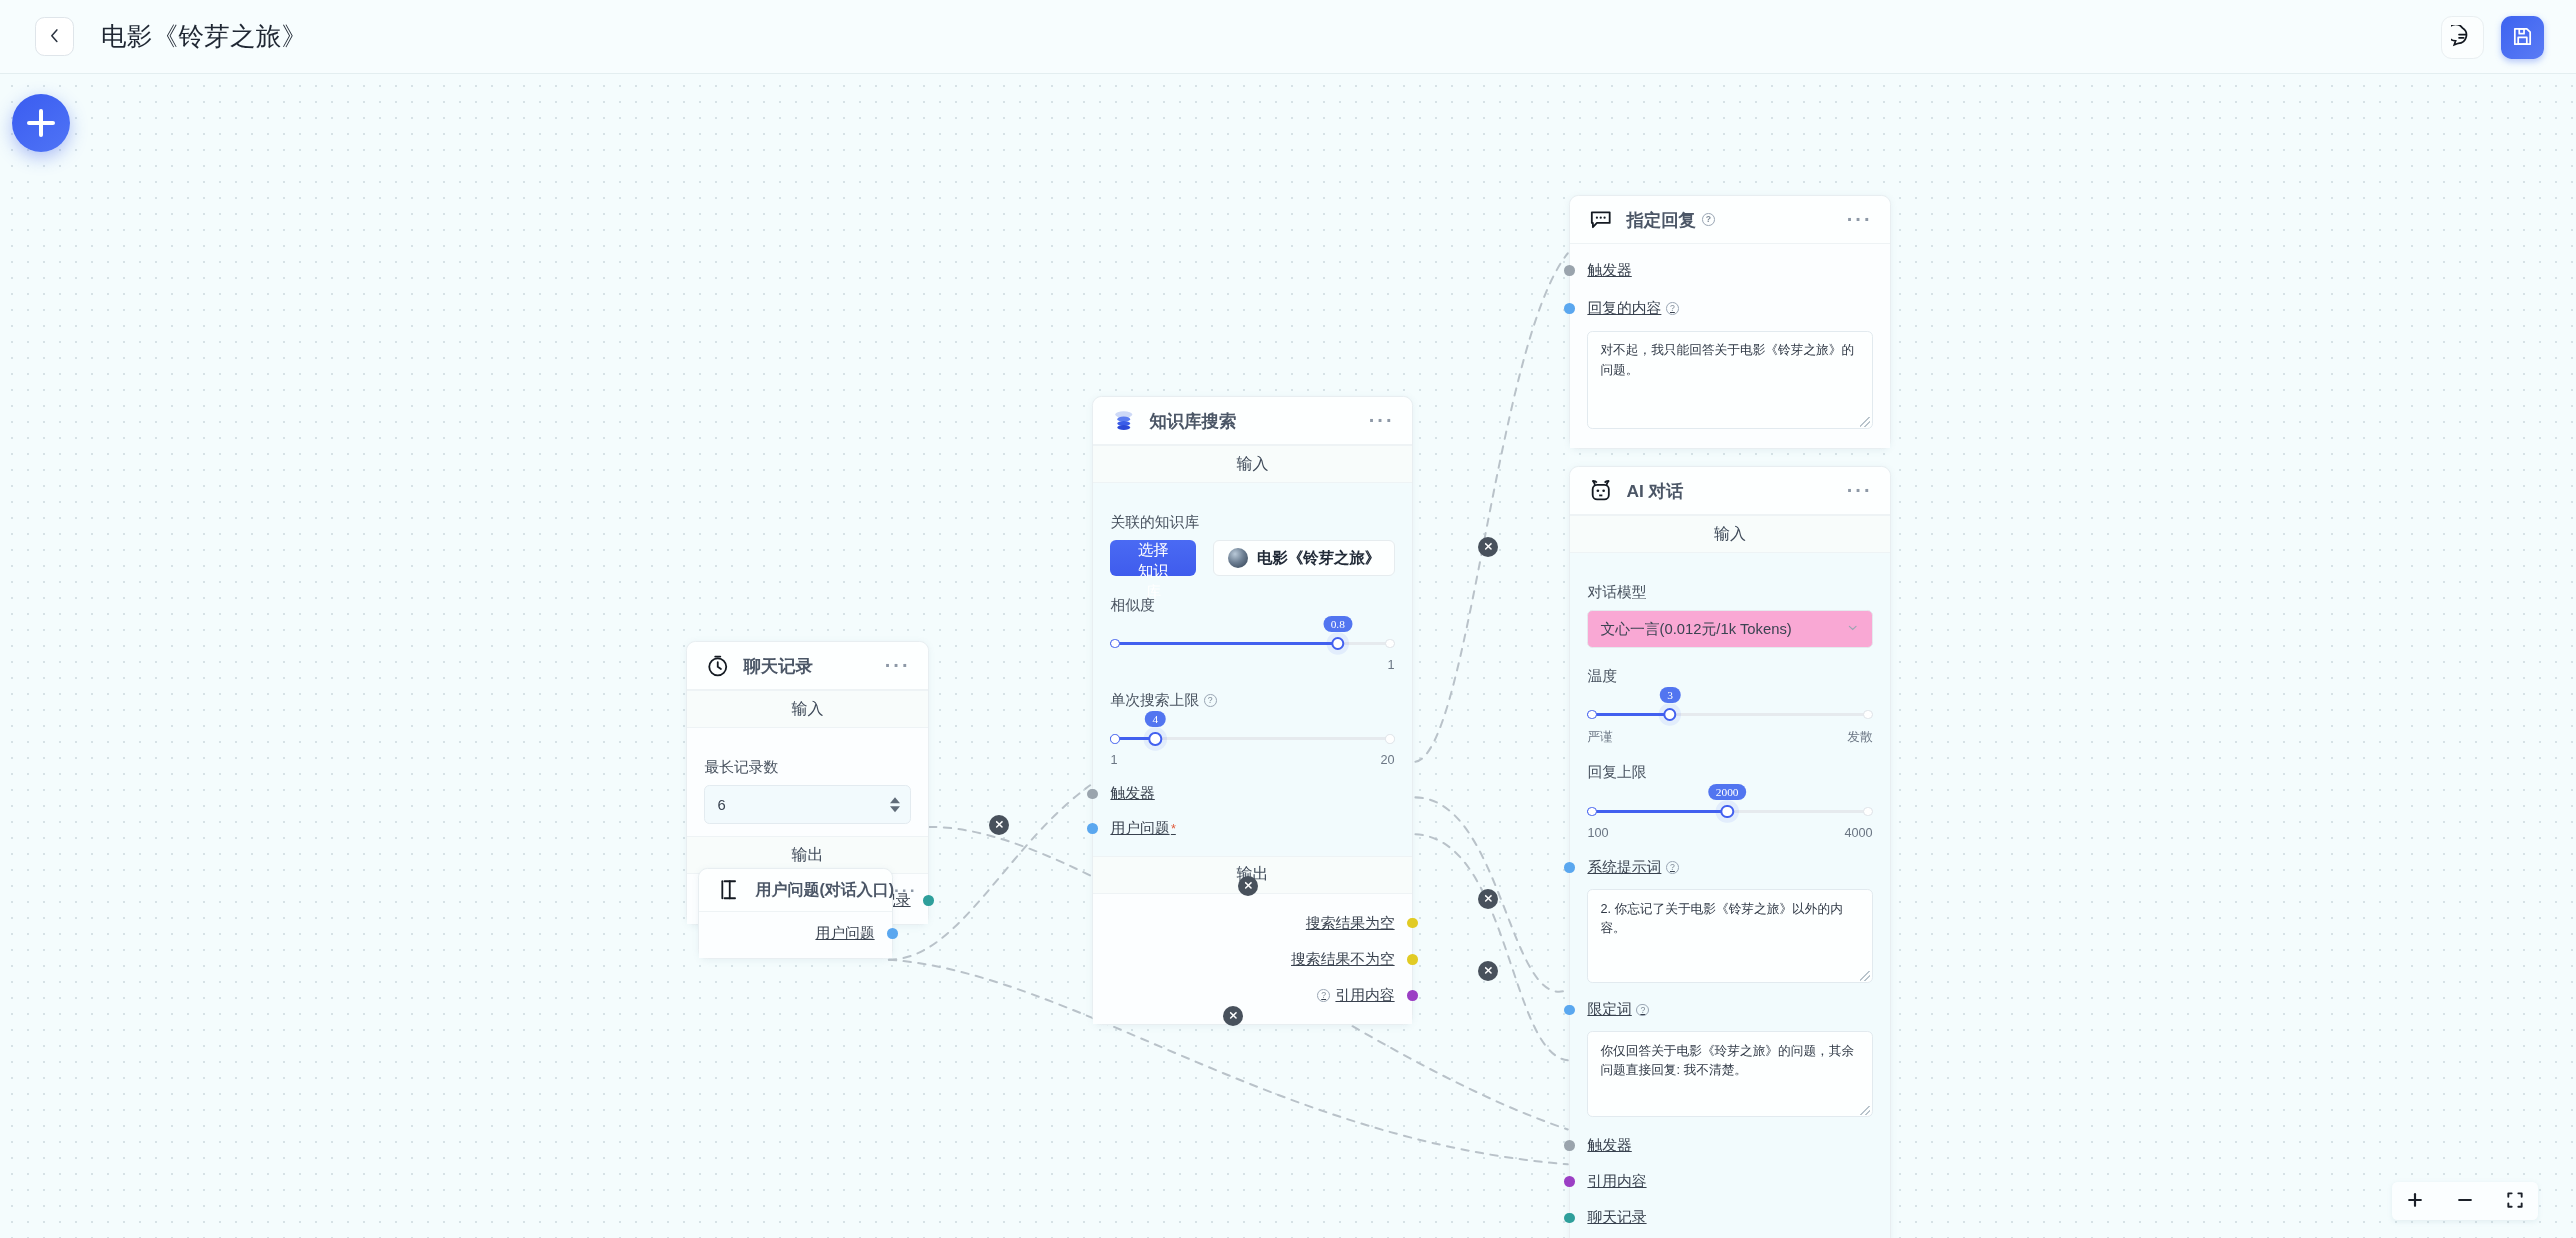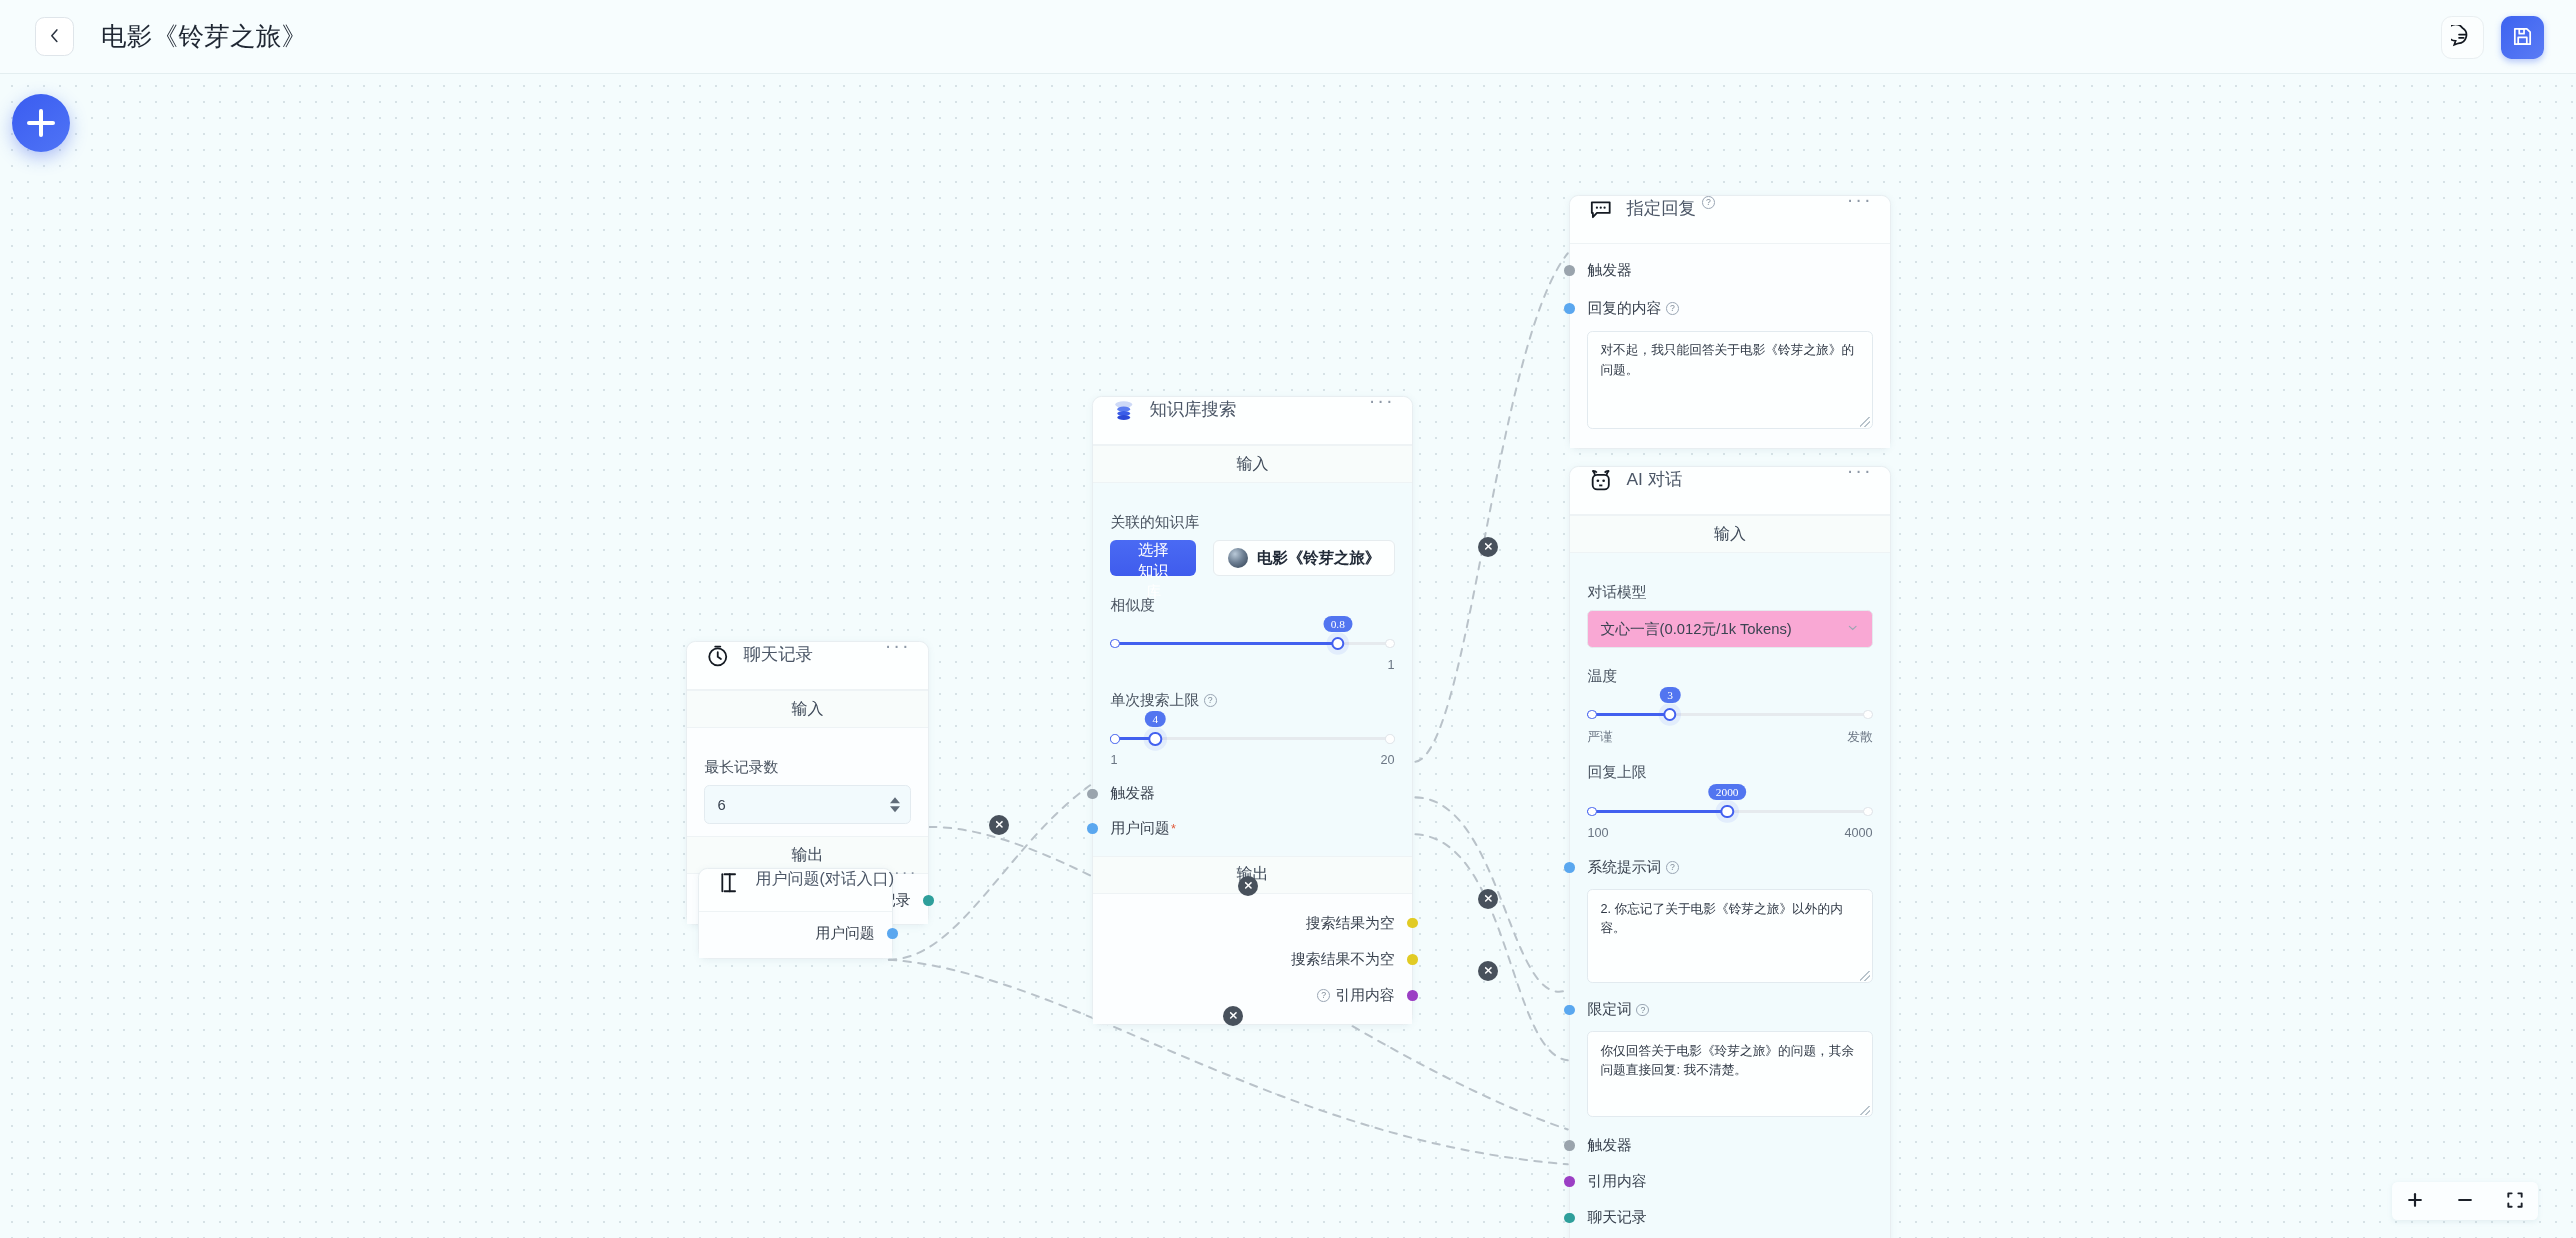--- a/index.html
+++ b/index.html
@@ -56,22 +56,22 @@
   #add-node-btn .bar.h{width:28px;height:4.7px;}
   #add-node-btn .bar.v{width:4.7px;height:28px;}
 
   
   .node{
     position:absolute;background:#fcfeff;border:0.7px solid #e8eef1;border-radius:9.4px;
     box-shadow:0 1.3px 6.7px rgba(120,150,170,.10);
     z-index:20;
   }
   .node-head{
-    display:flex;padding:0 17.4px;height:48px;border-bottom:0.7px solid #eef3f5;
-    background:#fdffff;border-radius:9.4px 9.4px 0 0;
+    display:flex;align-items:center;padding:0 17.4px;height:48px;border-bottom:0.7px solid #eef3f5;
+    background:#fdffff;border-radius:9.4px 9.4px 0 0;font-weight:bold;
   }
   .node-ico{width:27px;height:27px;flex:0 0 27px;display:flex;align-items:center;justify-content:center;}
   .node-ico svg{width:25.5px;height:25.5px;}
   .node-title{margin-left:12px;font-size:17.4px;color:#4b5666;white-space:nowrap;}
   .q-mark{
     display:inline-flex;align-items:center;justify-content:center;
     width:12.7px;height:12.7px;border:1.1px solid #9aa6b4;border-radius:50%;
     font-size:8.7px;color:#7d8996;margin-left:4.7px;vertical-align:1.3px;line-height:1;
   }
   .node-dots{margin-left:auto;color:#8d98a6;font-size:20px;letter-spacing:2px;line-height:6.7px;cursor:pointer;}
@@ -80,21 +80,21 @@
     height:38px;display:flex;align-items:center;justify-content:center;
     font-size:16px;color:#3f4a59;background:#f8fcfb;border-bottom:0.7px solid #eef3f5;border-top:0.7px solid #eef3f5;
   }
   .sec-body{padding:12px 17.4px 12px 17.4px;background:#f2fbfd;}
   .sec-body.white{background:#fcfeff;}
 
   .field-label{font-size:14.8px;color:#48525f;margin:9.4px 0 8px 0;display:flex;align-items:center;}
   .field-label.first{margin-top:18px;}
 
   
-  .port-row{display:flex;align-items:center;height:29.5px;position:relative;font-size:14.8px;color:#39424f;}
+  .port-row{display:flex;align-items:center;height:29.5px;position:relative;font-size:14.8px;color:#39424f;text-decoration:underline;}
   .port-row.out{justify-content:flex-end;}
   .dot{
     position:absolute;width:10.7px;height:10.7px;border-radius:50%;
   }
   .dot.left{left:-23.5px;}
   .dot.right{right:-23.5px;}
   .c-grey{background:#9aa4ad;}
   .c-blue{background:#5aa7ef;}
   .c-teal{background:#2e9f9b;}
   .c-purple{background:#9b3fc4;}

